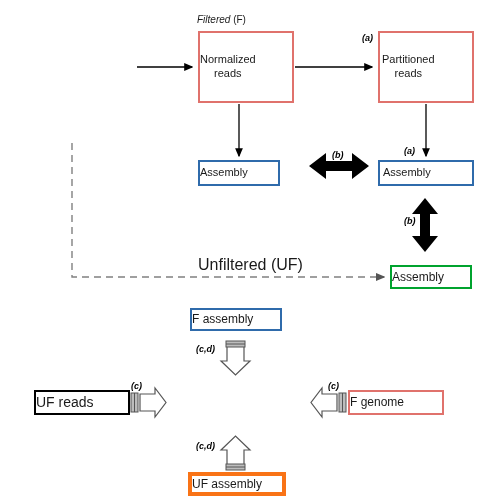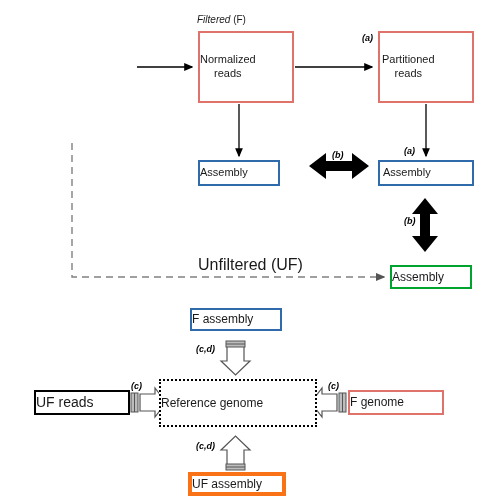--- a/index.html
+++ b/index.html
@@ -270,23 +270,20 @@
   </div>
 
   <div class="box" id="uf-reads-box">
     <span>UF reads</span>
   </div>
 
   <div class="box" id="f-reads-box">
     <span>F genome</span>
   </div>
 
-  <div class="box" id="reference-genome-box">
-    <span>Reference genome</span>
-  </div>
 
   <div class="note" id="note-a-partitioned">(a)</div>
   <div class="note" id="note-a-assembly">(a)</div>
   <div class="note" id="note-b-horizontal">(b)</div>
   <div class="note" id="note-b-vertical">(b)</div>
   <div class="note" id="note-c-left">(c)</div>
   <div class="note" id="note-c-right">(c)</div>
   <div class="note" id="note-cd-top">(c,d)</div>
   <div class="note" id="note-cd-bottom">(c,d)</div>
 

